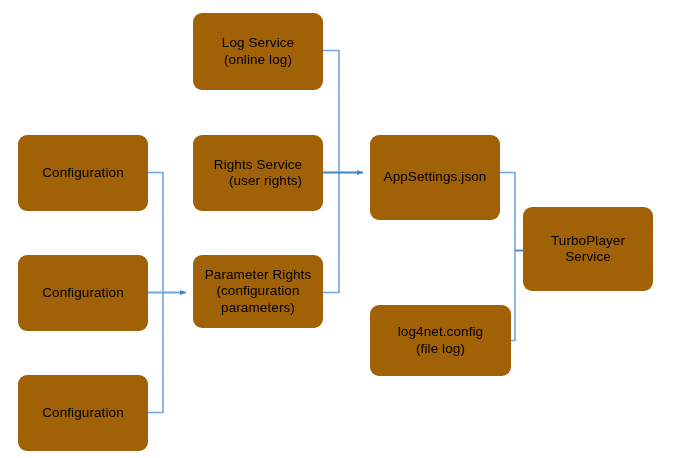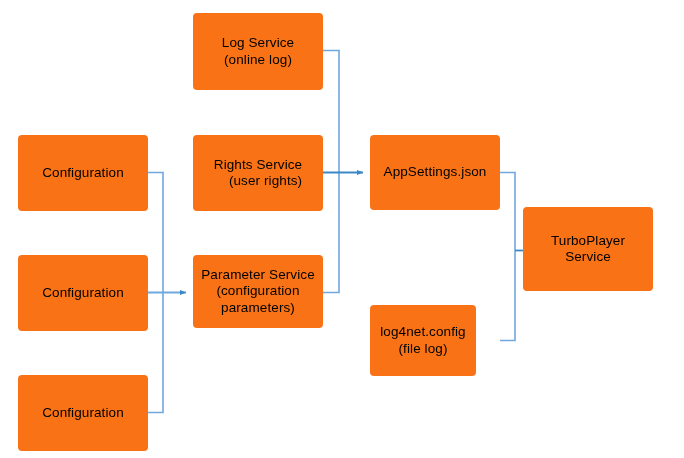--- a/index.html
+++ b/index.html
@@ -20,22 +20,22 @@
   .connector-layer {
     position: absolute;
     left: 0;
     top: 0;
     width: 684px;
     height: 458px;
   }
   .node {
     position: absolute;
     box-sizing: border-box;
-    background: #f97316;
-    border-radius: 4px;
+    background: #a16207;
+    border-radius: 9px;
     display: flex;
     align-items: center;
     justify-content: center;
     text-align: center;
     color: #000000;
     font-size: 13.5px;
     line-height: 1.22;
     letter-spacing: 0.1px;
     padding: 2px 6px;
     z-index: 2;
@@ -95,40 +95,40 @@
 
   <div class="node" style="left:18px; top:135px; width:130px; height:76px;">
     <span class="node-label">Configuration</span>
   </div>
 
   <div class="node" style="left:193px; top:135px; width:130px; height:76px;text-align:right;">
     <span class="node-label">Rights Service
 (user rights)</span>
   </div>
 
-  <div class="node" style="left:370px; top:135px; width:130px; height:75px;">
+  <div class="node" style="left:370px; top:135px; width:130px; height:85px;">
     <span class="node-label">AppSettings.json</span>
   </div>
 
   <div class="node" style="left:523px; top:207px; width:130px; height:84px;">
     <span class="node-label">TurboPlayer
 Service</span>
   </div>
 
   <div class="node" style="left:18px; top:255px; width:130px; height:76px;">
     <span class="node-label">Configuration</span>
   </div>
 
   <div class="node" style="left:193px; top:255px; width:130px; height:73px;">
-    <span class="node-label">Parameter Service
+    <span class="node-label">Parameter Rights
 (configuration
 parameters)</span>
   </div>
 
-  <div class="node" style="left:370px; top:305px; width:106px; height:71px;">
+  <div class="node" style="left:370px; top:305px; width:141px; height:71px;">
     <span class="node-label">log4net.config
 (file log)</span>
   </div>
 
   <div class="node" style="left:18px; top:375px; width:130px; height:76px;">
     <span class="node-label">Configuration</span>
   </div>
 
 </div>
 

